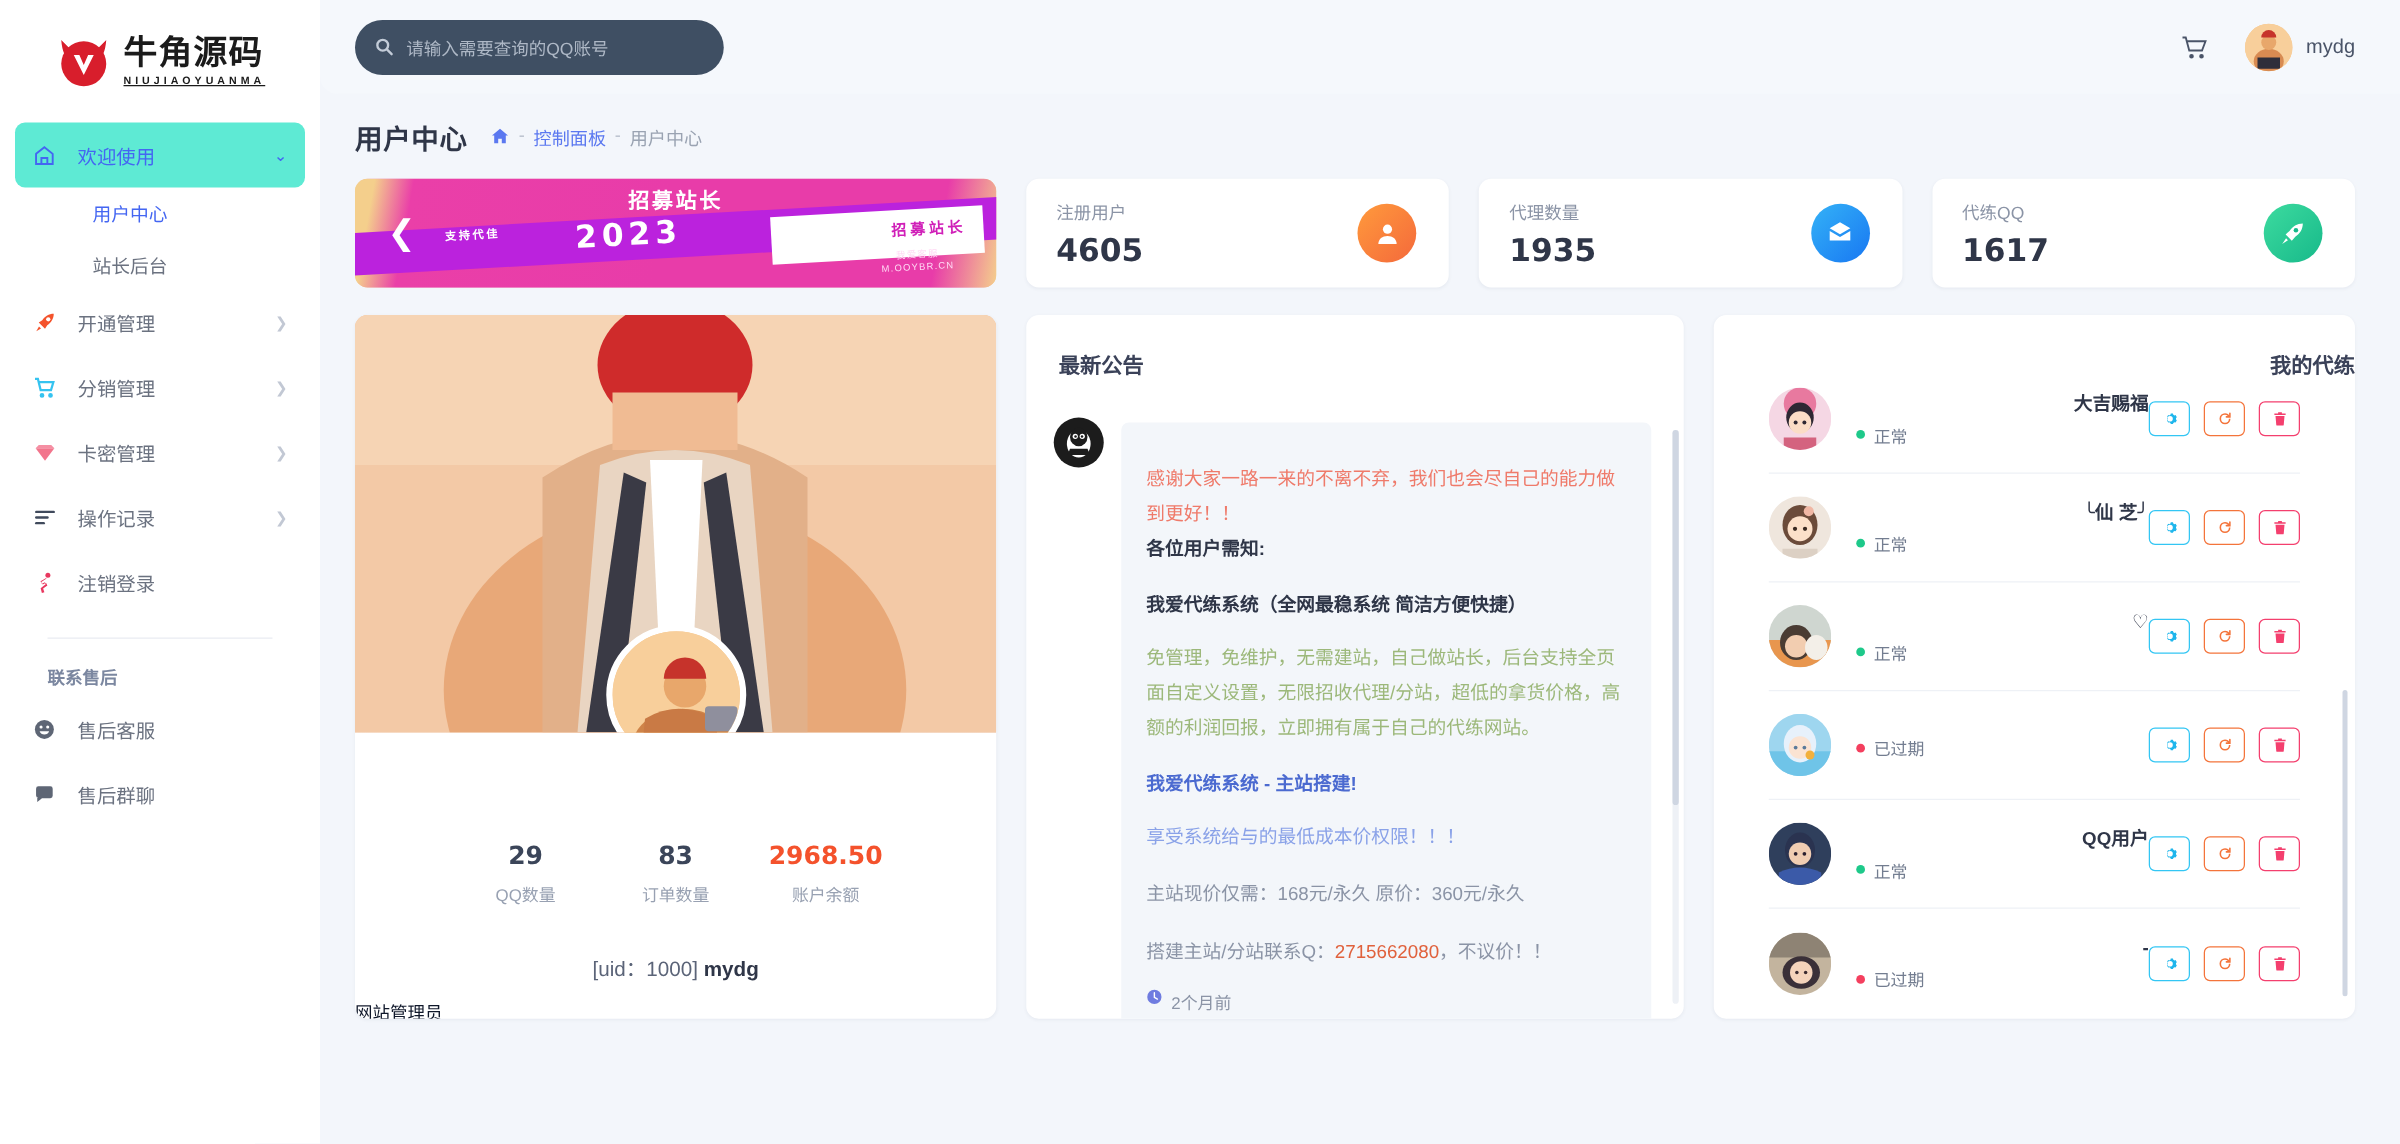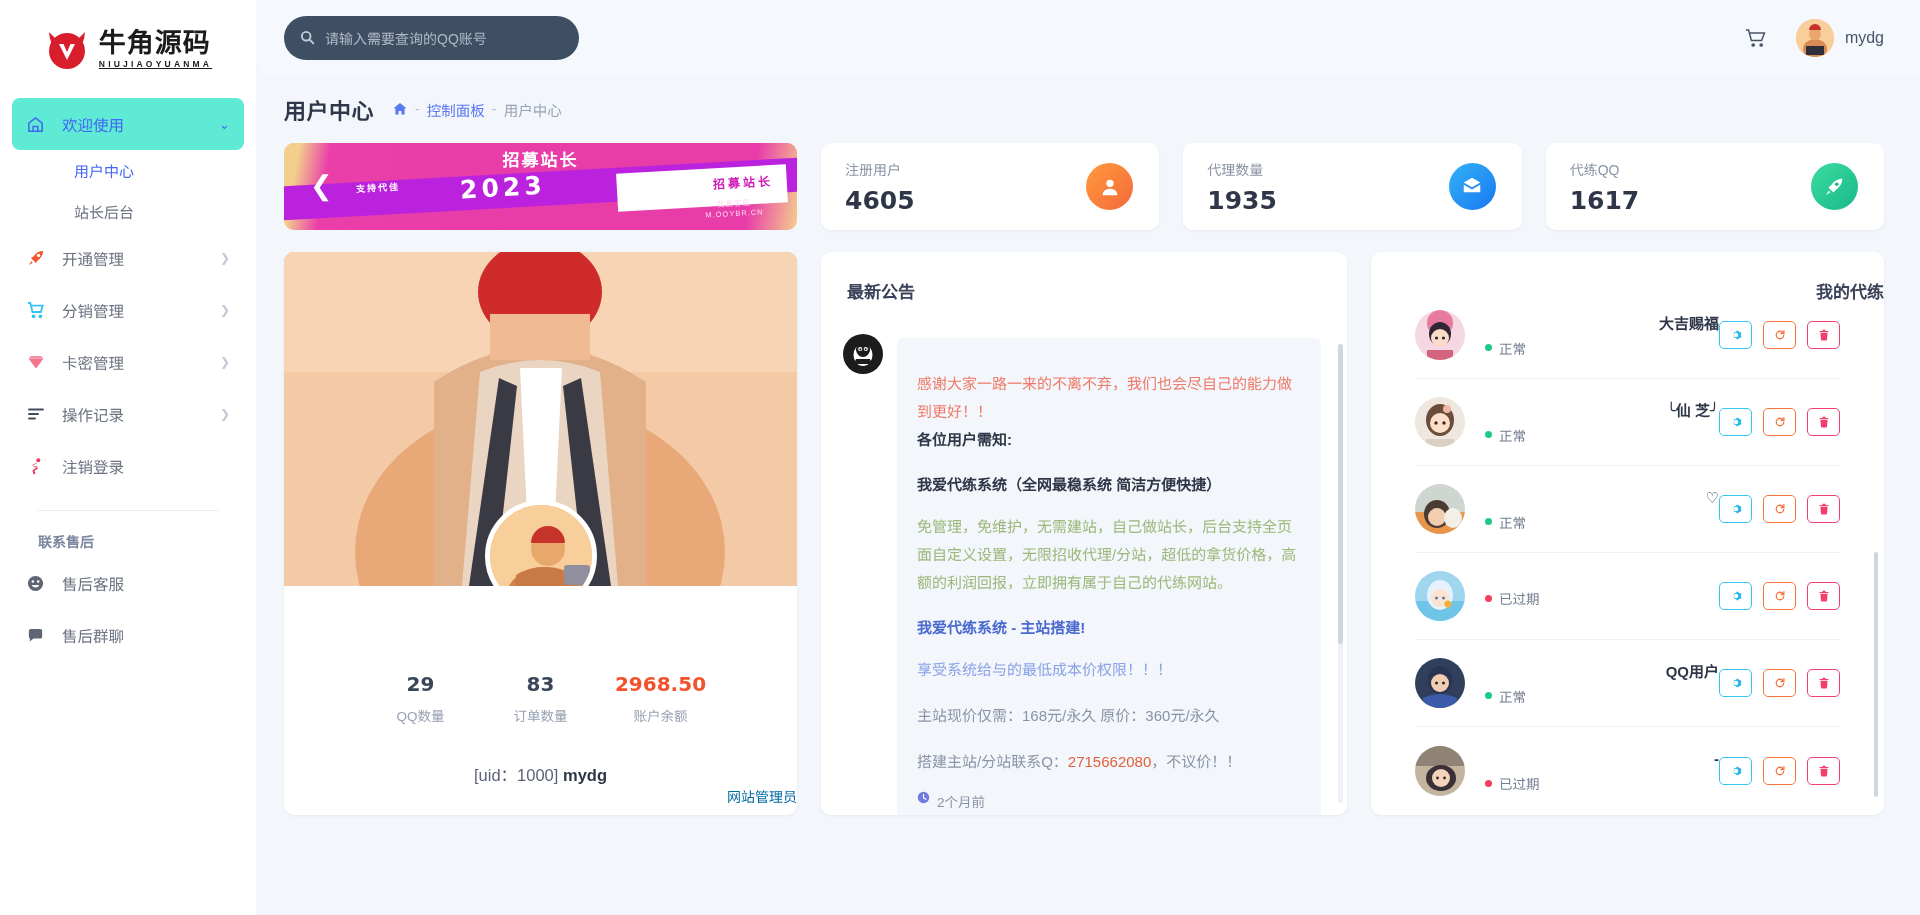--- a/index.html
+++ b/index.html
@@ -138,21 +138,21 @@
     width: 112px; height: 112px; border-radius: 50%; border: 5px solid #fff;
     overflow: hidden; background: #f6c68e; z-index: 3;
   }
   .pstats { display: flex; justify-content: center; gap: 16px; margin-top: 86px; }
   .pstat { width: 104px; text-align: center; }
   .pstat-v { font-size: 20px; font-weight: 700; color: #3b4559; font-family: "DejaVu Sans", sans-serif; }
   .pstat-v.red { color: #f4522c; }
   .pstat-l { font-size: 13.5px; color: #98a1b2; margin-top: 9px; }
   .uid-line { text-align: center; margin-top: 37px; font-size: 16.5px; color: #5b6478; }
   .uid-line b { color: #2f3648; font-weight: 700; }
-  .role-line { text-align: right; font-size: 14px; color: #0369a1; }
+  .role-line { text-align: left; margin-top: 13px; font-size: 14px; color: #0f172a; }
 
   .notice-card {
     flex: 1; background: #fff; border-radius: 10px;
     box-shadow: 0 1px 3px rgba(38,50,80,.06);
     height: 563px; position: relative; overflow: hidden;
   }
   .card-title { font-size: 17px; font-weight: 700; color: #3b4259; padding: 26px 0 0 26px; }
   .notice-scroll {
     position: absolute; top: 62px; left: 0; right: 0; bottom: 0;
     overflow: hidden; padding: 24px 26px 0 26px;

